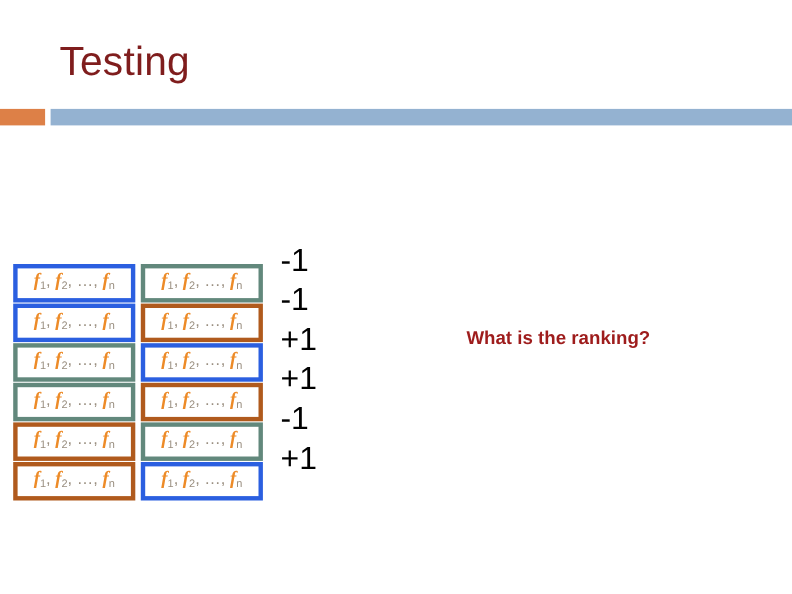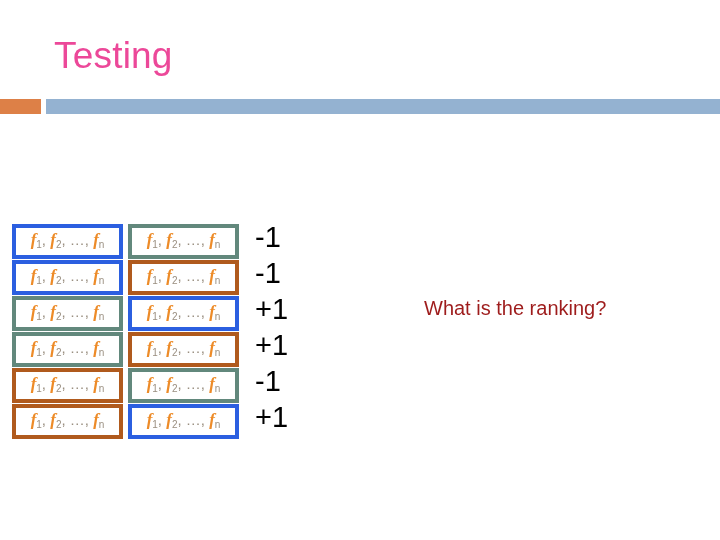--- a/index.html
+++ b/index.html
@@ -15,21 +15,21 @@
     position: relative;
   }
 
   
   #slide-title {
     position: absolute;
     left: 54px;
     top: 33px;
     font-size: 37px;
     line-height: 46px;
-    color: #ec4899;
+    color: #7f1d1d;
     font-weight: 400;
     letter-spacing: 0.2px;
     white-space: nowrap;
   }
 
   
   #title-rule {
     position: absolute;
     left: 0;
     top: 99px;
@@ -50,21 +50,21 @@
     top: 0;
     width: 674px;
     height: 15px;
     background: #94b2d1;
   }
 
   
   #feature-table {
     position: absolute;
     left: 12px;
-    top: 224px;
+    top: 240px;
     width: 228px;
   }
   .table-row {
     display: flex;
     gap: 5px;
     margin-bottom: 1px;
     height: 35px;
   }
   .feature-cell {
     width: 111px;
@@ -118,23 +118,23 @@
     font-weight: 400;
     white-space: nowrap;
   }
 
   
   #question-note {
     position: absolute;
     left: 424px;
     top: 297px;
     color: #9e1c1c;
-    font-size: 20px;
+    font-size: 17px;
     line-height: 22px;
-    font-weight: 400;
+    font-weight: 700;
   }
   #question-note div { white-space: nowrap; }
 </style>
 </head>
 <body>
 
 <div id="slide-title">Testing</div>
 
 <div id="title-rule">
   <div class="rule-orange"></div>

